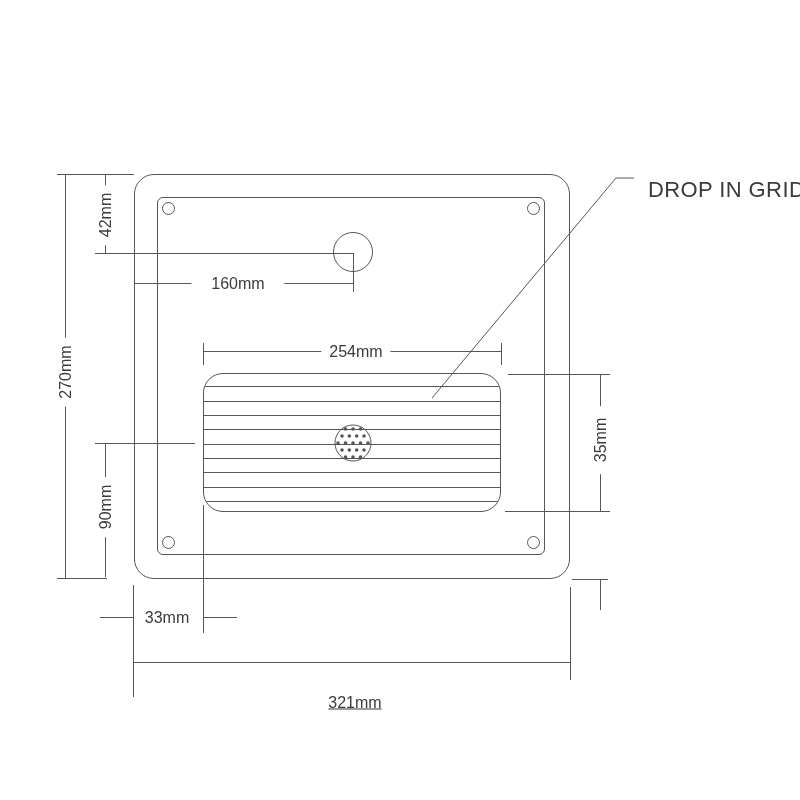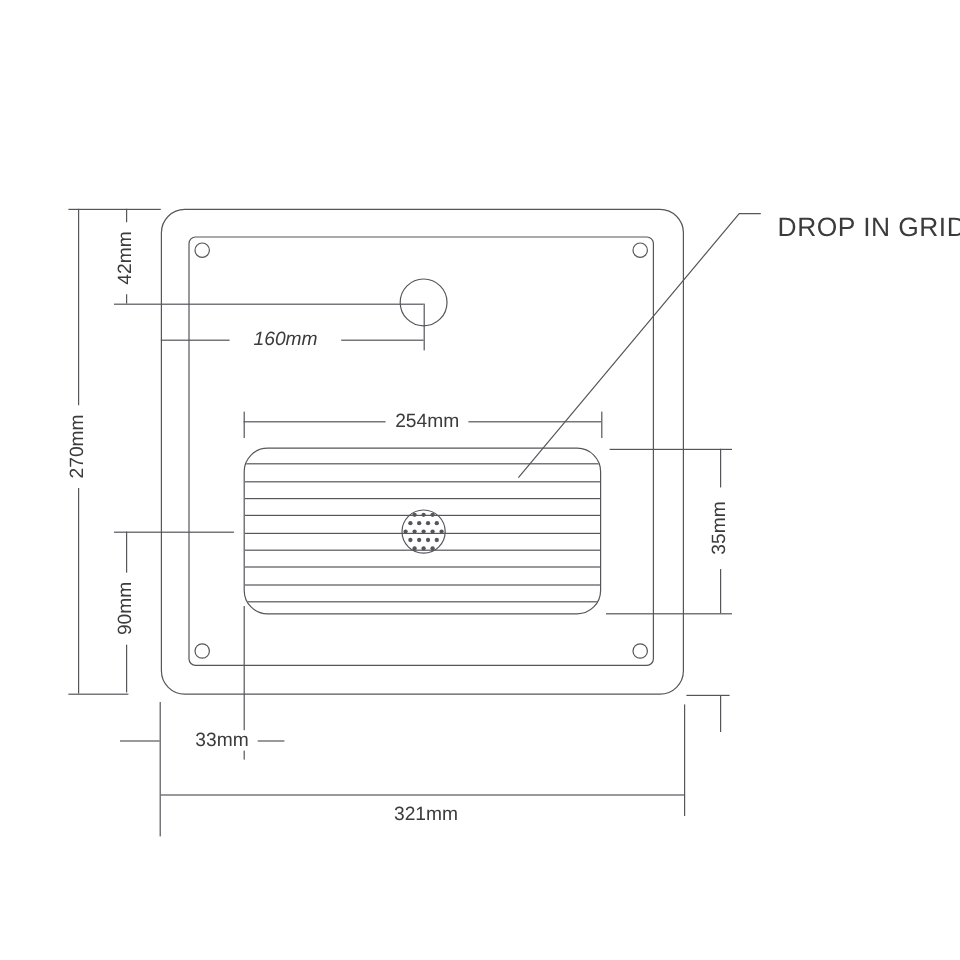--- a/index.html
+++ b/index.html
@@ -12,21 +12,21 @@
   .vline { position:absolute; width:1px; background:var(--line); }
   .rect  { position:absolute; border:1px solid var(--line); box-sizing:border-box; background:transparent; }
   .circle{ position:absolute; border:1px solid var(--line); border-radius:50%; box-sizing:border-box; background:transparent; }
   .grid-rect { overflow:hidden; border-radius:20px; }
   .grid-line { position:absolute; left:0; right:0; height:1px; background:var(--line); }
   .dim-label {
     position:absolute; transform:translate(-50%,-50%); background:var(--bg);
     color:var(--text); font-size:16px; line-height:17px; white-space:nowrap; padding:0 8px;
   }
   .dim-label.rot { transform:translate(-50%,-50%) rotate(-90deg); }
-  .dim-label.pad-wide { padding:0 20px;font-style:italic; }
+  .dim-label.pad-wide { padding:0 20px; }
   .dim-label.pad-mid  { padding:0 12px; }
   .callout {
     position:absolute; transform:translate(0,-50%); color:var(--text);
     font-size:22px; letter-spacing:0.4px; white-space:nowrap; background:var(--bg);margin-top:13px;
   }
   svg.overlay { position:absolute; left:0; top:0; pointer-events:none; }
   svg.overlay .stroke { stroke:var(--line); fill:none; stroke-width:1; }
   svg.overlay .dot { fill:var(--line); stroke:none; }
 </style>
 </head>
@@ -107,18 +107,18 @@
   <div class="vline" style="left:203px; top:505px; height:128px;"></div>
   <div class="vline" style="left:570px; top:587px; height:93px;"></div>
   <div class="vline" style="left:600px; top:580px; height:30px;"></div>
 
   <span class="dim-label rot" style="left:105px; top:215px;">42mm</span>
   <span class="dim-label pad-wide" style="left:238px; top:283px;">160mm</span>
   <span class="dim-label rot" style="left:65px; top:372px;">270mm</span>
   <span class="dim-label rot" style="left:105px; top:507px;">90mm</span>
   <span class="dim-label" style="left:356px; top:351px;">254mm</span>
   <span class="dim-label rot pad-mid" style="left:600px; top:440px;">35mm</span>
-  <span class="dim-label" style="left:185px; top:617px;text-align:center;">33mm</span>
-  <span class="dim-label pad-mid" style="left:355px; top:679px;">321mm</span>
+  <span class="dim-label" style="left:167px; top:617px;text-align:center;">33mm</span>
+  <span class="dim-label pad-mid" style="left:355px; top:702px;text-decoration:underline;">321mm</span>
 
   <span class="callout" style="left:648px; top:177px;">DROP IN GRID</span>
 
 </div>
 
 </body></html>

